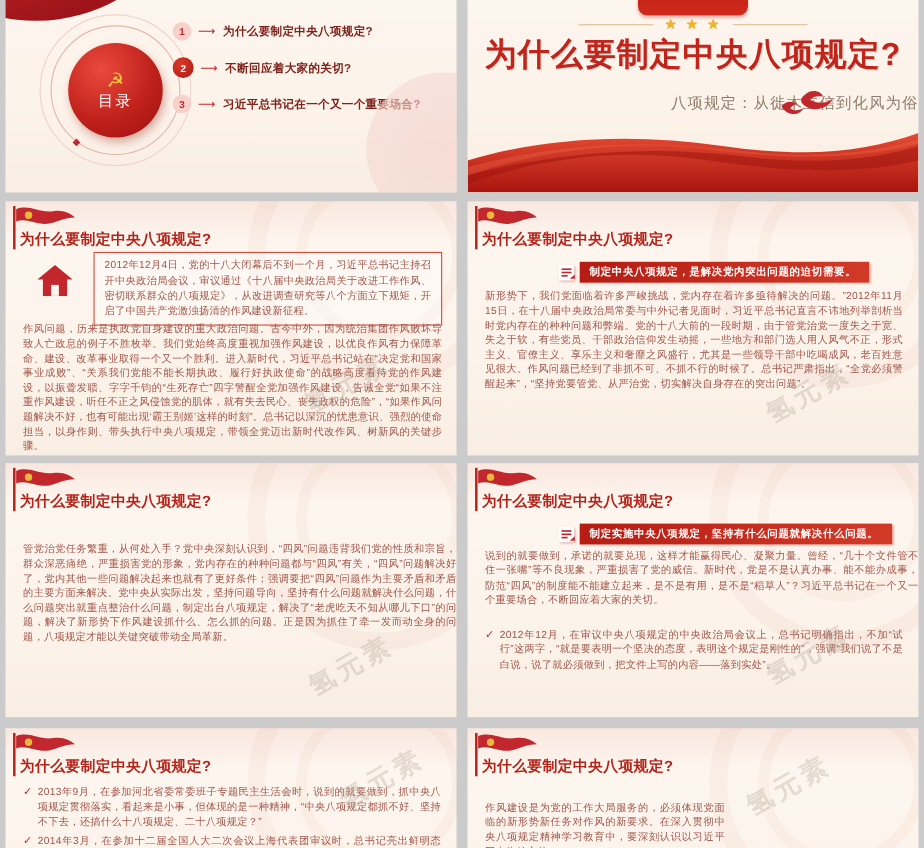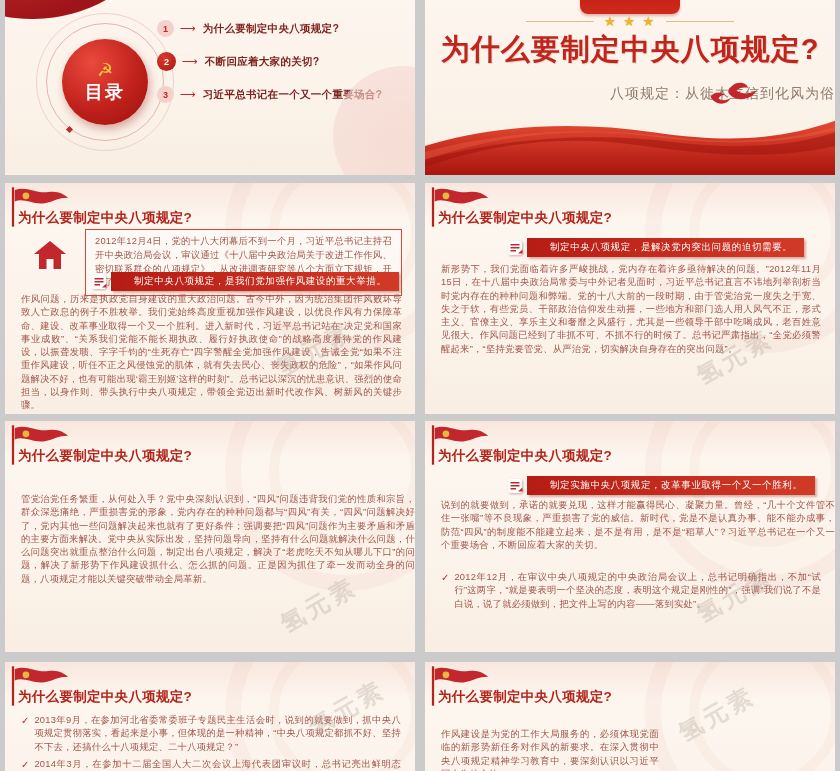--- a/index.html
+++ b/index.html
@@ -17,41 +17,41 @@
   
   .deco-ring{position:absolute;right:-50px;top:-70px;width:240px;height:240px;border-radius:50%;
              border:16px solid rgba(200,110,85,.055)}
   .deco-ring::after{content:"";position:absolute;left:28px;top:28px;right:28px;bottom:28px;
              border-radius:50%;border:10px solid rgba(200,110,85,.05)}
   .flag{position:absolute;left:5px;top:2px;width:60px;height:44px}
   .hdr-title{position:absolute;left:13px;top:26px;font-size:13.5px;font-weight:bold;color:#b3241a;
              white-space:nowrap;letter-spacing:.3px}
   .banner{position:absolute;display:flex;align-items:center}
   .bicon{flex:0 0 auto;width:17px;height:16px;margin-right:3px;filter:drop-shadow(1px 1px 1px rgba(140,30,20,.35))}
-  .btxt{background:linear-gradient(90deg,#b51d14,#d23a28);color:#fff;font-size:9.5px;font-weight:normal;
-        padding:3px 12px 3px 23px;letter-spacing:.6px;box-shadow:1.5px 1.5px 2px rgba(150,40,25,.35);white-space:nowrap}
+  .btxt{background:linear-gradient(90deg,#b51d14,#d23a28);color:#fff;font-size:9.5px;font-weight:bold;
+        padding:3px 12px 3px 9px;letter-spacing:.6px;box-shadow:1.5px 1.5px 2px rgba(150,40,25,.35);white-space:nowrap}
   .body{position:absolute;font-size:9.3px;line-height:13.3px;color:#a0564a;text-align:justify;letter-spacing:.25px}
   .check-row{position:absolute;display:flex;align-items:flex-start}
   .check-mark{color:#c1272d;font-weight:bold;font-size:10px;margin-right:5px;line-height:13.3px}
   .check-text{flex:1;font-size:9.3px;line-height:13.3px;color:#a0564a;text-align:justify;letter-spacing:.25px}
   .wm{position:absolute;font-size:24px;color:rgba(165,150,135,.28);transform:rotate(-30deg);
       letter-spacing:4px;pointer-events:none;font-weight:bold}
 
   
   .corner{position:absolute;left:-60px;top:-52px;width:200px;height:126px;border-radius:50%;
           transform:rotate(-8deg);background:radial-gradient(ellipse at 25% 25%,#c93129,#9e141a 72%)}
   .ring1{position:absolute;left:41px;top:79px;width:118px;height:118px;border:1px solid #e3b5af;border-radius:50%}
   .ring2{position:absolute;left:31px;top:69px;width:138px;height:138px;border:1px solid #efd2cc;border-radius:50%}
   .ring-dot{position:absolute;left:62px;top:183px;width:5px;height:5px;background:#c1272d;transform:rotate(45deg)}
   .ml-circle{position:absolute;left:57px;top:95px;width:86px;height:86px;border-radius:50%;
              background:radial-gradient(circle at 35% 28%,#ea4a3c,#c0211c 55%,#9c110e);
              box-shadow:2px 4px 8px rgba(150,30,20,.35);display:flex;flex-direction:column;
              align-items:center;justify-content:center}
   .ml-emblem{font-size:18px;color:#f7c73c;line-height:20px}
-  .ml-label{font-size:18px;font-weight:bold;color:#fff;letter-spacing:2px}
+  .ml-label{font-size:14px;font-weight:normal;color:#fff;letter-spacing:2px}
   .toc-items{position:absolute;left:152px;top:76px;display:flex;flex-direction:column;gap:15px}
   .toc-item{display:flex;align-items:center}
   .toc-num{width:17px;height:17px;border-radius:50%;background:#f6d0ca;color:#c1272d;font-size:9px;
            font-weight:bold;display:flex;align-items:center;justify-content:center;flex:0 0 auto}
   .toc-item.hot .toc-num{width:19px;height:19px;background:radial-gradient(circle at 35% 30%,#d8382c,#ad1a12);color:#fff}
   .toc-arrow{color:#c1272d;font-size:11px;margin:0 7px 0 6px}
   .toc-text{font-size:10.5px;font-weight:bold;color:#7e231c;letter-spacing:.3px}
   .pink-blob{position:absolute;left:328px;top:122px;width:140px;height:140px;border-radius:50%;
              background:radial-gradient(circle,#f3cfc9 0%,#f5d8d2 70%);opacity:.6}
 
@@ -138,30 +138,20 @@
       <rect x="2" y="2" width="2.4" height="42" fill="#b5241c"></rect>
       <path d="M5 5 C18 0 27 9 41 7 C51 5.5 57 9 62 13 C51 13 47 17 37 19 C25 21 15 13 5 17 Z" fill="#c1272d"></path>
       <circle cx="17" cy="11" r="3.6" fill="#e8b93c"></circle>
     </svg>
     <div class="hdr-title">为什么要制定中央八项规定?</div>
     <svg class="home-ic" viewBox="0 0 36 32">
       <path d="M2 15 L18 2 L34 15 L29 15 L29 30 L7 30 L7 15 Z" fill="#c1272d"></path>
       <rect x="14.5" y="20" width="7" height="10" fill="#fdf6ef"></rect>
     </svg>
     <div class="infobox">2012年12月4日，党的十八大闭幕后不到一个月，习近平总书记主持召开中央政治局会议，审议通过《十八届中央政治局关于改进工作作风、密切联系群众的八项规定》，从改进调查研究等八个方面立下规矩，开启了中国共产党激浊扬清的作风建设新征程。</div>
-    <div class="banner" style="left:86px;top:89px">
-      <svg class="bicon" viewBox="0 0 17 16">
-        <rect x="1" y="1" width="14" height="14" rx="2" fill="#fff"></rect>
-        <rect x="3.5" y="4" width="9" height="1.5" fill="#c1272d"></rect>
-        <rect x="3.5" y="7" width="9" height="1.5" fill="#c1272d"></rect>
-        <rect x="3.5" y="10" width="5.5" height="1.5" fill="#c1272d"></rect>
-        <path d="M11 13.5 L15.5 9.5 L15.5 13.5 Z" fill="#c1272d"></path>
-      </svg>
-      <span class="btxt">制定中央八项规定，是我们党加强作风建设的重大举措。</span>
-    </div>
     <div class="body" style="left:16px;top:110px;right:13px">作风问题，历来是执政党自身建设的重大政治问题。古今中外，因为统治集团作风败坏导致人亡政息的例子不胜枚举。我们党始终高度重视加强作风建设，以优良作风有力保障革命、建设、改革事业取得一个又一个胜利。进入新时代，习近平总书记站在“决定党和国家事业成败”、“关系我们党能不能长期执政、履行好执政使命”的战略高度看待党的作风建设，以振聋发聩、字字千钧的“生死存亡”四字警醒全党加强作风建设，告诫全党“如果不注重作风建设，听任不正之风侵蚀党的肌体，就有失去民心、丧失政权的危险”，“如果作风问题解决不好，也有可能出现‘霸王别姬’这样的时刻”。总书记以深沉的忧患意识、强烈的使命担当，以身作则、带头执行中央八项规定，带领全党迈出新时代改作风、树新风的关键步骤。</div>
     <span class="wm" style="left:268px;top:150px">氢元素</span>
   </div>
 
   <div class="slide" id="s4">
     <div class="deco-ring"></div>
     <svg class="flag" viewBox="0 0 64 46">
       <rect x="2" y="2" width="2.4" height="42" fill="#b5241c"></rect>
       <path d="M5 5 C18 0 27 9 41 7 C51 5.5 57 9 62 13 C51 13 47 17 37 19 C25 21 15 13 5 17 Z" fill="#c1272d"></path>
       <circle cx="17" cy="11" r="3.6" fill="#e8b93c"></circle>
@@ -202,21 +192,21 @@
     </svg>
     <div class="hdr-title">为什么要制定中央八项规定?</div>
     <div class="banner" style="left:82px;top:55px">
       <svg class="bicon" viewBox="0 0 17 16">
         <rect x="1" y="1" width="14" height="14" rx="2" fill="#fff"></rect>
         <rect x="3.5" y="4" width="9" height="1.5" fill="#c1272d"></rect>
         <rect x="3.5" y="7" width="9" height="1.5" fill="#c1272d"></rect>
         <rect x="3.5" y="10" width="5.5" height="1.5" fill="#c1272d"></rect>
         <path d="M11 13.5 L15.5 9.5 L15.5 13.5 Z" fill="#c1272d"></path>
       </svg>
-      <span class="btxt">制定实施中央八项规定，改革事业取得一个又一个胜利。</span>
+      <span class="btxt">制定实施中央八项规定，坚持有什么问题就解决什么问题。</span>
     </div>
     <div class="body" style="left:16px;top:78px;right:0">说到的就要做到，承诺的就要兑现，这样才能赢得民心、凝聚力量。曾经，“几十个文件管不住一张嘴”等不良现象，严重损害了党的威信。新时代，党是不是认真办事、能不能办成事，防范“四风”的制度能不能建立起来，是不是有用，是不是“稻草人”？习近平总书记在一个又一个重要场合，不断回应着大家的关切。</div>
     <div class="check-row" style="left:16px;top:150px;right:14px">
       <span class="check-mark">✓</span>
       <span class="check-text">2012年12月，在审议中央八项规定的中央政治局会议上，总书记明确指出，不加“试行”这两字，“就是要表明一个坚决的态度，表明这个规定是刚性的”，强调“我们说了不是白说，说了就必须做到，把文件上写的内容——落到实处”。</span>
     </div>
     <span class="wm" style="left:268px;top:158px">氢元素</span>
   </div>
 
   <div class="slide" id="s7">

